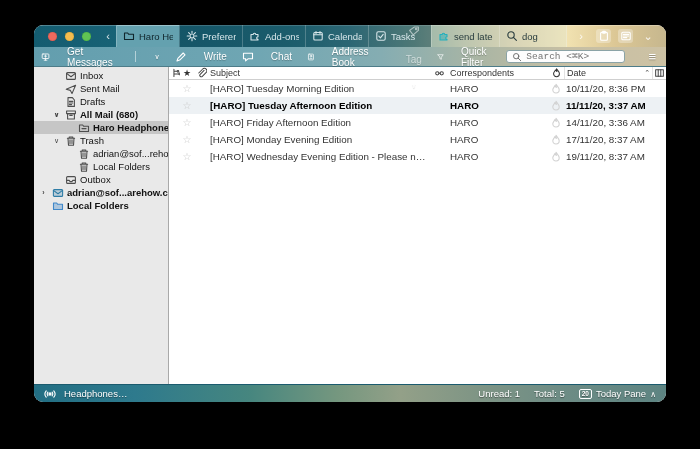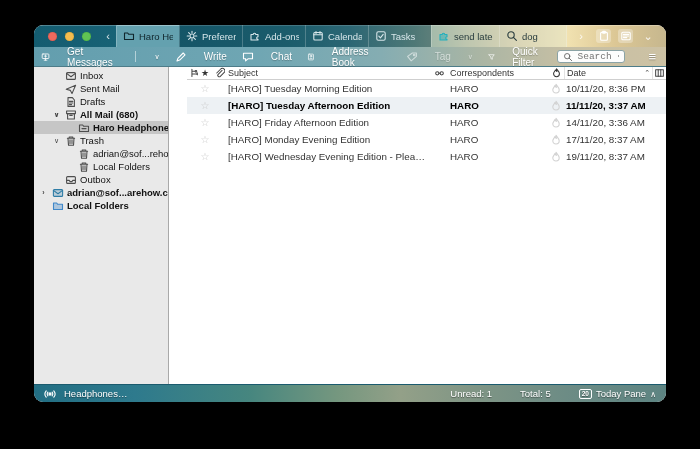--- a/index.html
+++ b/index.html
@@ -37,30 +37,30 @@
   
   #toolbar{height:20px;flex:0 0 20px;display:flex;align-items:center;gap:15px;padding:0 7px;
     background:linear-gradient(90deg,#639eae 0%,#6fa6b3 35%,#85adb2 55%,#a9b5a4 70%,
       #c6bfa4 84%,#cdc2a4 100%);
     border-bottom:1px solid #4d7c89;}
   .tb-btn{display:flex;align-items:center;gap:17px;color:#fff;font-size:10px;
     text-shadow:0 1px 1px rgba(0,0,0,.25);}
   .tb-btn .ic{color:#fff;}
   .tb-sep{width:1px;height:11px;background:rgba(255,255,255,.5);margin:0 2px;}
   .caret{font-size:7px;line-height:1;}
-  .tb-btn.disabled{opacity:.55;}
+  .tb-btn.disabled{opacity:.55;flex-direction:column;}
   #searchbox{margin-left:auto;width:184px;height:13px;background:#fdfdfd;border:1px solid #8ba3a6;
     border-radius:3px;display:flex;align-items:flex-start;gap:4px;padding:0 5px;color:#777;font-family:Liberation Mono, monospace;}
   #searchbox .ic{color:#666;flex:0 0 10px;}
   #searchbox input{border:0;outline:0;background:transparent;font-size:9.5px;color:#555;
     width:100%;font-family:inherit;padding:0;}
   #menu-btn{color:#fff;font-size:13px;line-height:1;margin-left:8px;margin-right:3px;
     text-shadow:0 1px 1px rgba(0,0,0,.3);}
   
-  #main{flex:1;display:flex;min-height:0;gap:18px;}
+  #main{flex:1;display:flex;min-height:0;}
   #folderpane{width:135px;flex:0 0 135px;background:#e9e9e9;border-right:1px solid #a9a9a9;
     padding-top:2px;font-size:9.5px;color:#111;overflow:hidden;}
   .frow{height:13px;display:flex;align-items:center;gap:3px;white-space:nowrap;overflow:hidden;}
   .frow.bold{font-weight:bold;}
   .frow.sel{background:#c6c6c6;}
   .twisty{flex:0 0 11px;text-align:center;font-size:7px;color:#444;}
   .frow .ic{flex:0 0 12px;color:#4e4e4e;}
   .frow .ic.blue{color:#2f7da6;}
   .frow .ic.bluef{color:#3f87c9;}
   
@@ -83,21 +83,21 @@
   .mrow .ic.flame-light{color:#d2d2d2;flex:0 0 12px;margin:0 auto;display:block;}
   .flame-cell{display:flex;align-items:center;justify-content:center;}
   #listbody{flex:1;overflow:hidden;}
   
   #statusbar{height:18px;flex:0 0 18px;display:flex;align-items:center;gap:8px;padding:0 10px;
     color:#fff;font-size:9.5px;text-shadow:0 1px 1px rgba(0,0,0,.45);
     background:linear-gradient(90deg,#226e83 0%,#2e7a8d 16%,#46867f 34%,#75977f 48%,
       #93a088 58%,#7f9585 70%,#6d8c85 84%,#5d8482 100%);
     border-top:1px solid #1b5b6e;}
   #statusbar .ic{color:#fff;flex:0 0 12px;}
-  #status-right{margin-left:auto;display:flex;align-items:center;gap:28px;}
+  #status-right{margin-left:auto;display:flex;align-items:center;gap:14px;}
   #todaypane{display:flex;align-items:flex-end;gap:4px;}
   #calbadge{border:1px solid #fff;border-radius:2px;font-size:6.5px;padding:0 2px;line-height:8px;
     font-weight:bold;}
   .up-caret{font-size:8px;}
   
   .ic{display:inline-flex;width:12px;height:12px;}
   .ic svg{width:100%;height:100%;}
   .ic.teal{color:#23b0bd;}
 </style>
 </head>

